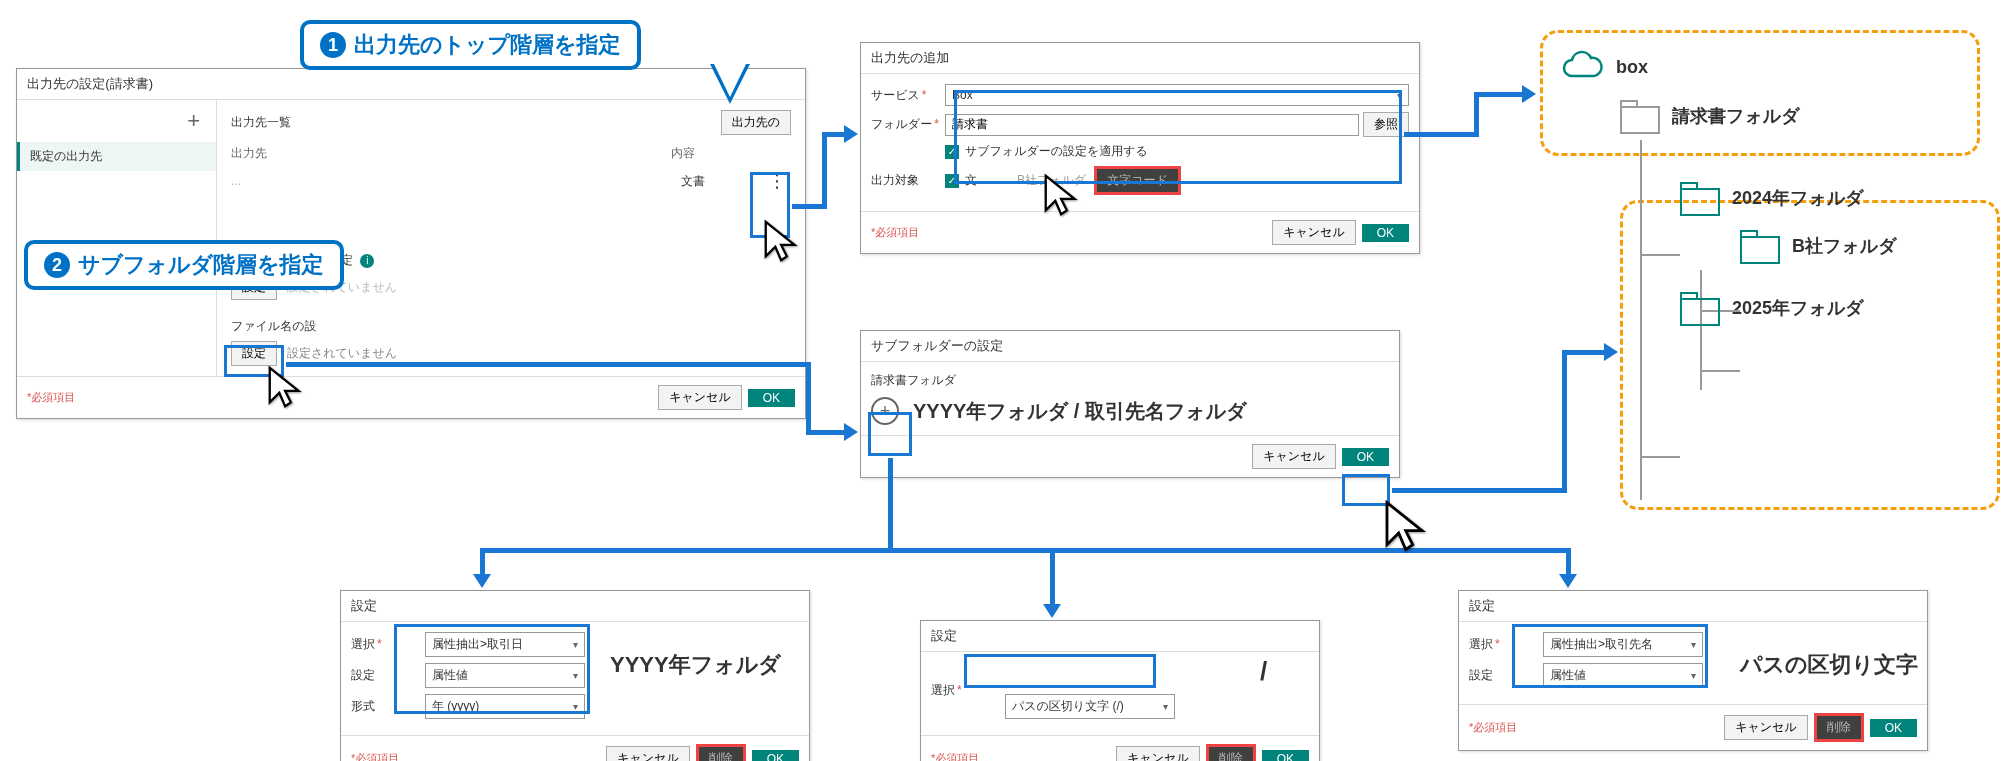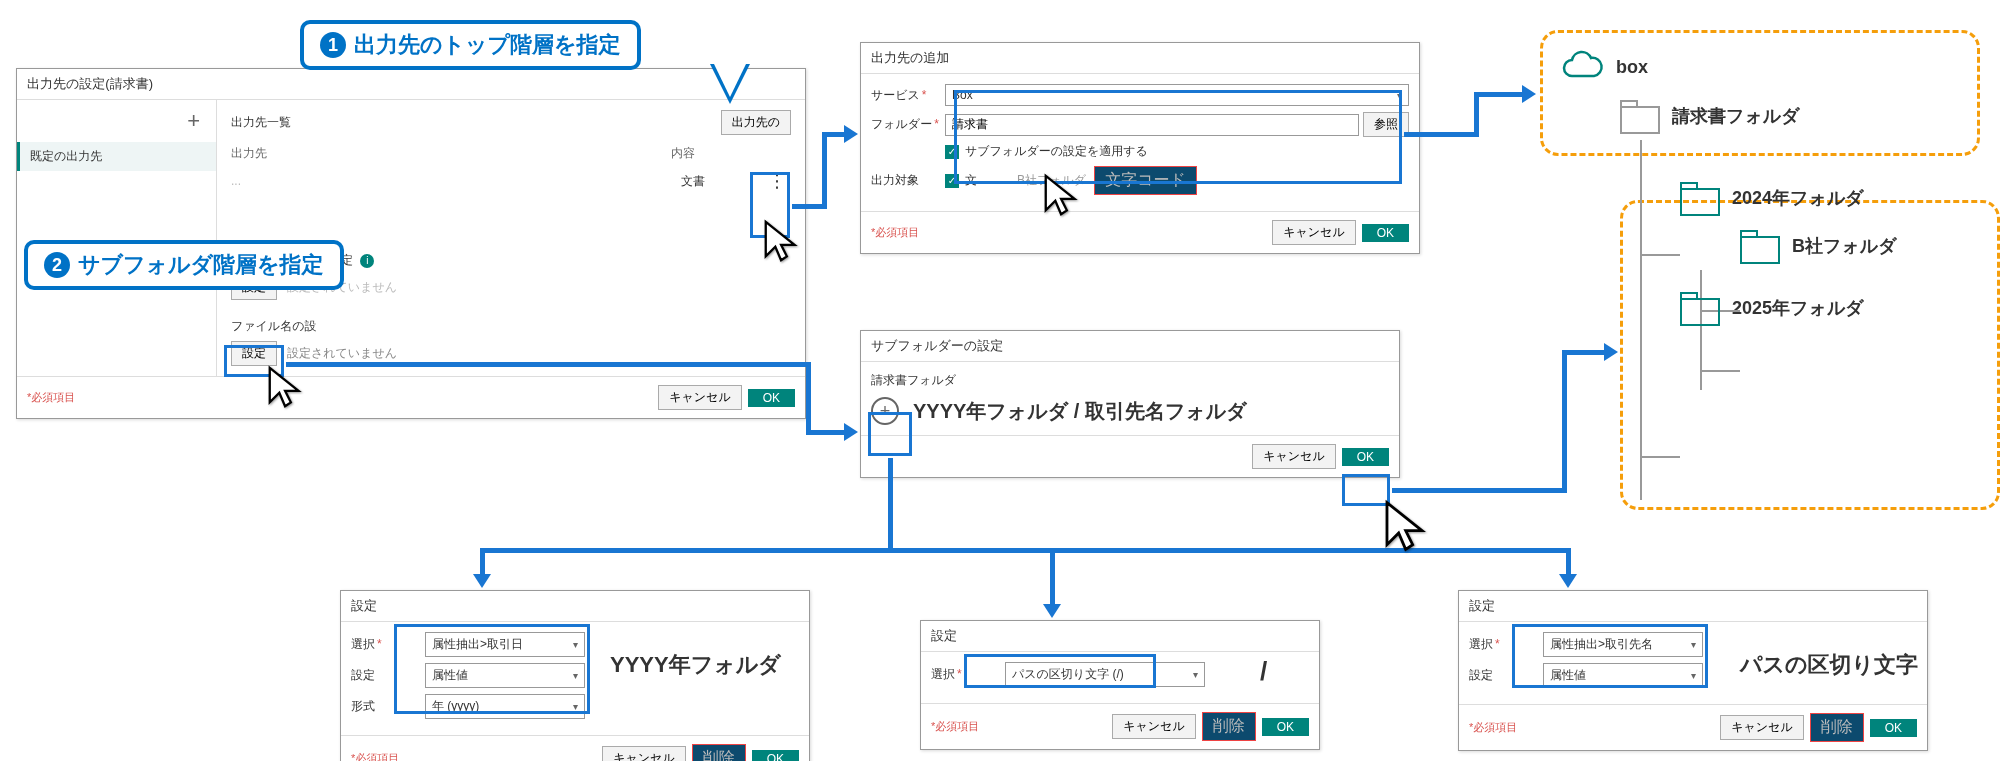--- a/index.html
+++ b/index.html
@@ -165,22 +165,22 @@
     border: 3px dashed #f59e0b;
     border-radius: 18px;
   }
   .big-label {
     position: absolute;
     font-size: 22px;
     font-weight: bold;
     color: #333;
   }
   .disabled-btn {
-    border: 1px solid #ef4444; color: #bbb; background: #0c4a6e;
-    padding: 3px 10px; font-size: 16px;
+    border: 3px solid #ef4444; color: #bbb; background: #404040;
+    padding: 3px 10px; font-size: 12px;
   }
 </style>
 </head>
 <body>
 
 <div class="callout" style="left:300px; top:20px;">
   <span class="callout-num">1</span>
   <span>出力先のトップ階層を指定</span>
 </div>
 
@@ -362,21 +362,21 @@
   </div>
 </div>
 <div class="hl-box" style="left:394px; top:624px; width:196px; height:90px;"></div>
 <div class="big-label" style="left:610px; top:650px;">YYYY年フォルダ</div>
 
 <div class="dialog" style="left:920px; top:620px; width:400px;">
   <div class="dialog-title">設定</div>
   <div class="dialog-body">
     <div class="row">
       <div class="row-label"><span>選択</span><span class="req">*</span></div>
-      <div class="select-like" style="width:200px;">
+      <div class="select-like" style="width:170px;margin-top:32px;">
         <span>パスの区切り文字 (/)</span>
           <span class="chev">▾</span>
       </div>
     </div>
   </div>
   <div style="display:flex; justify-content:space-between; align-items:center; border-top:1px solid #ddd;">
     <div class="required-note">*必須項目</div>
     <div class="dialog-footer">
       <button class="btn">キャンセル</button>
       <span class="disabled-btn">削除</span>

